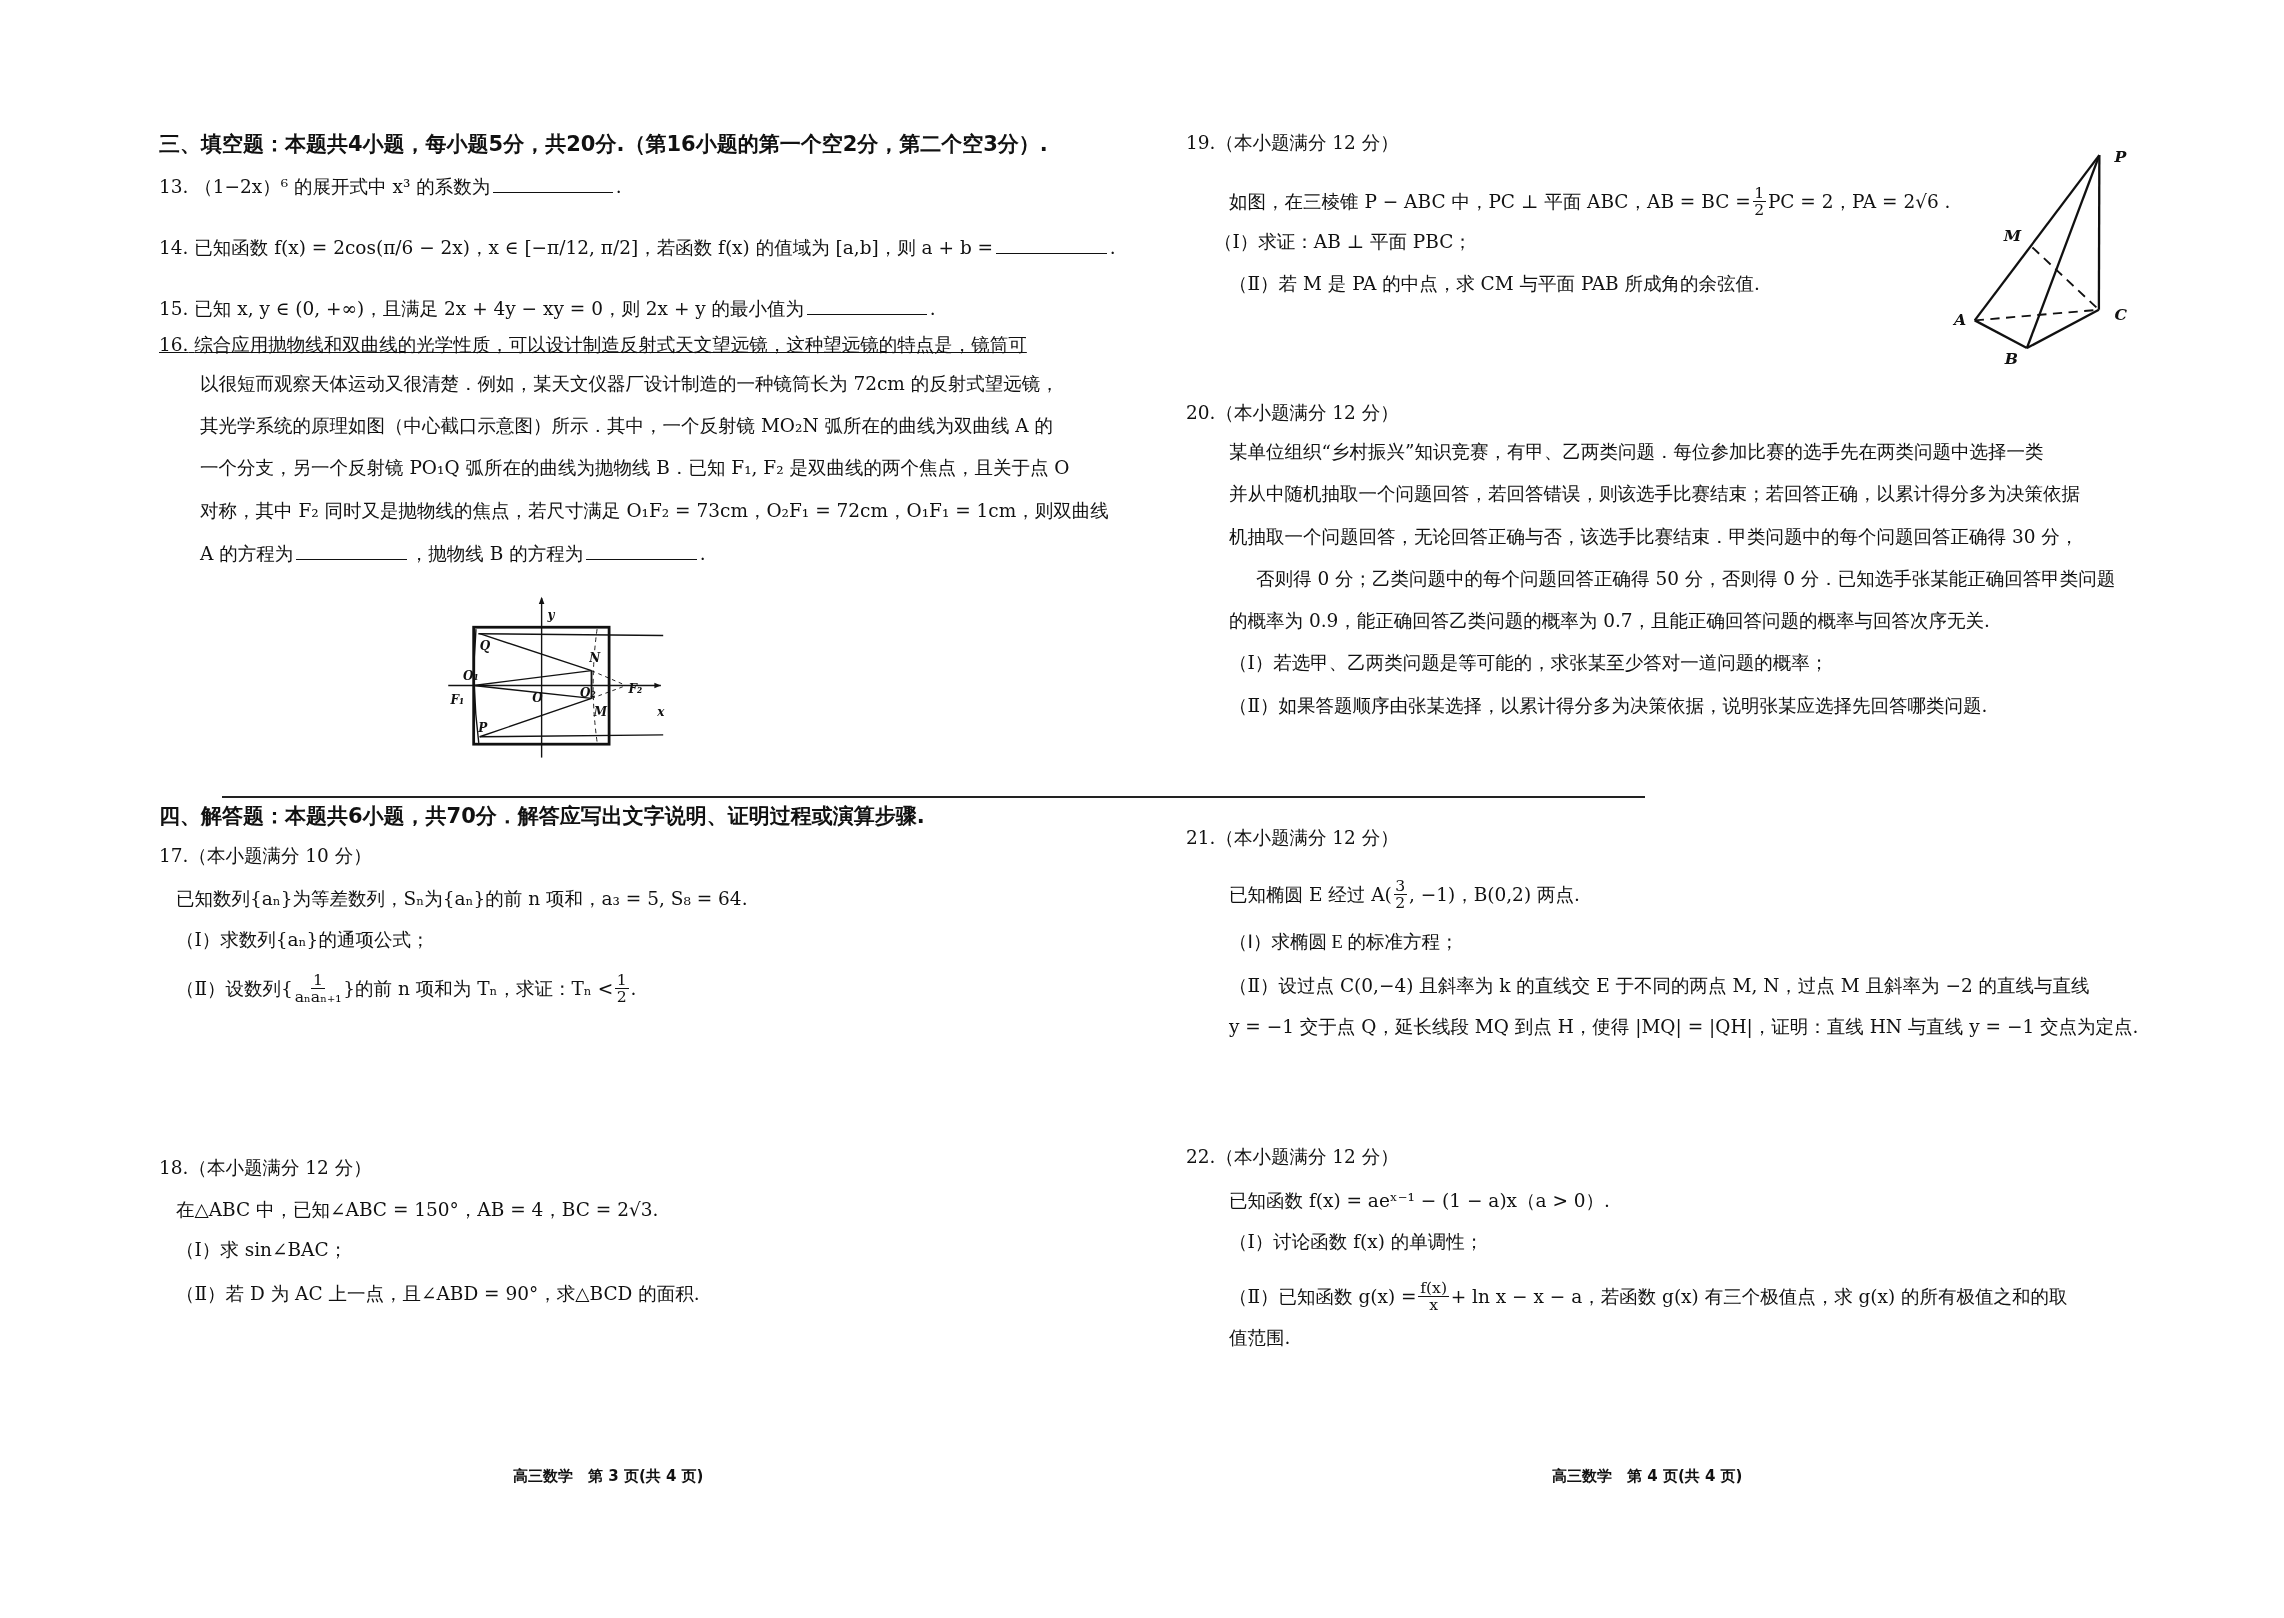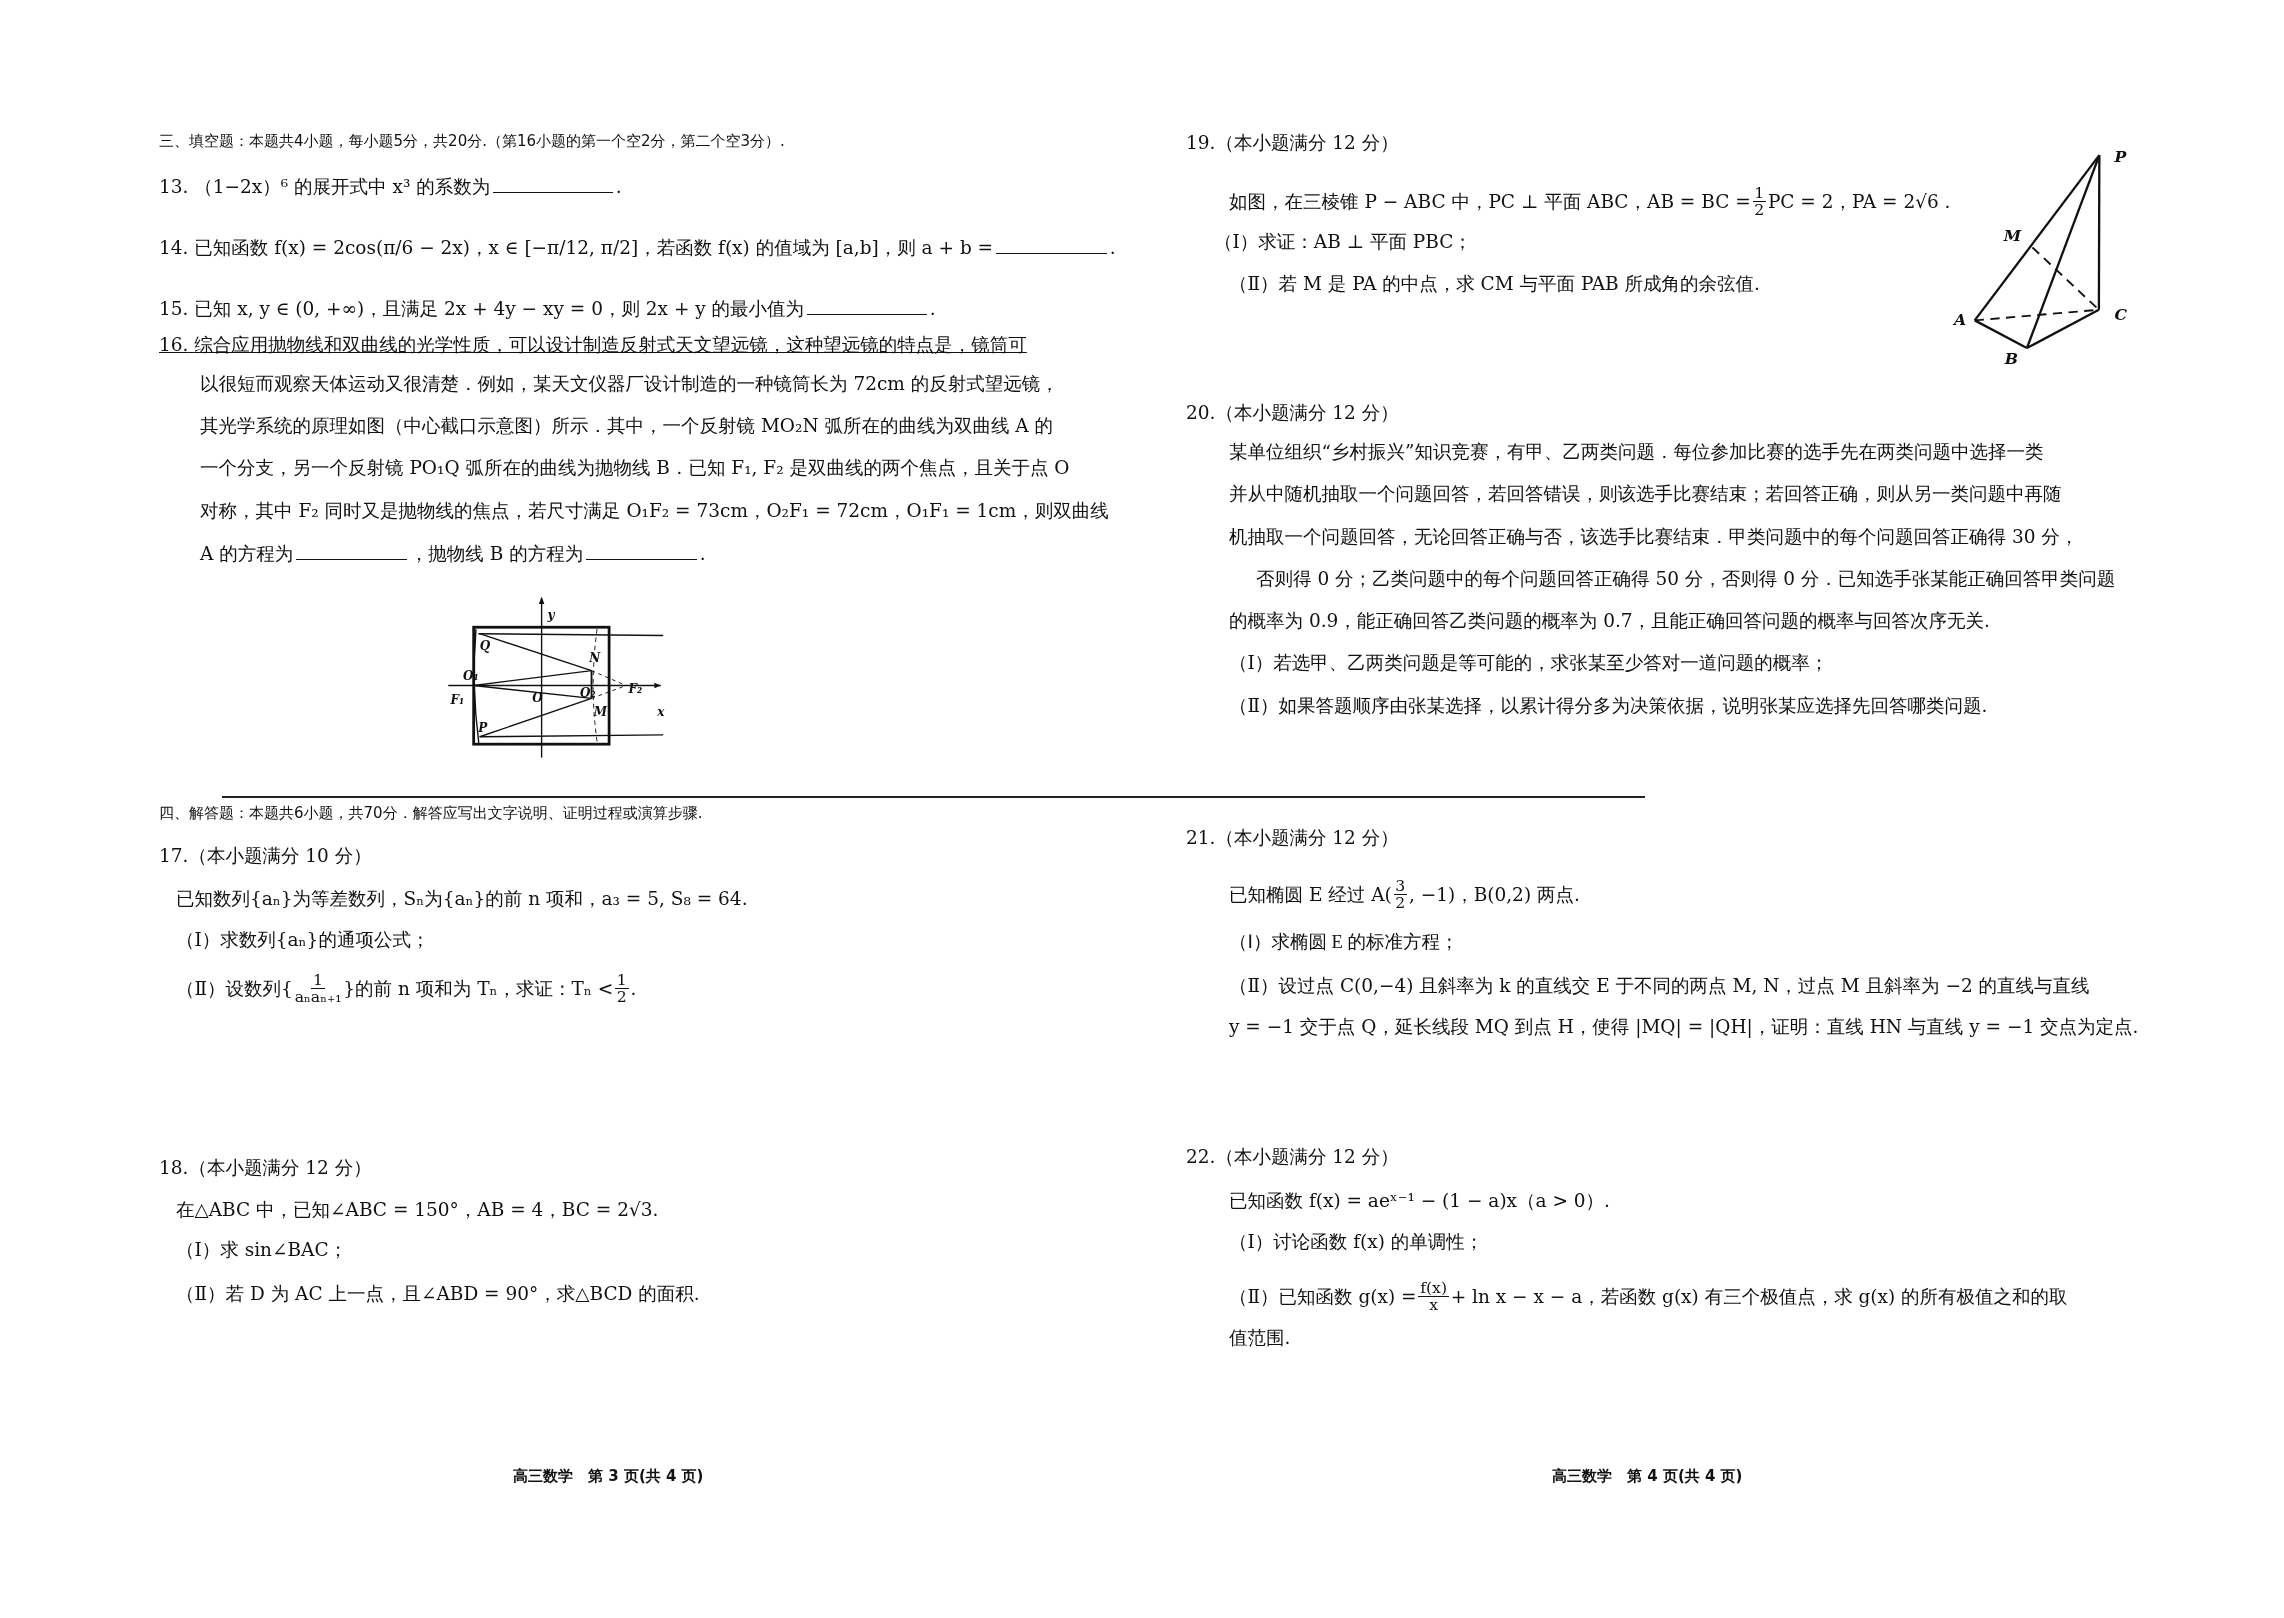--- a/index.html
+++ b/index.html
@@ -1,20 +1,20 @@
 <!DOCTYPE html>
 <html style="font-size:7.4px"><head>
 <meta charset="utf-8">
 <style>
   html, body { margin:0; padding:0; background:#ffffff; }
   body { width:2284px; height:1619px; position:relative; overflow:hidden;
          font-family:"DejaVu Serif", "Liberation Serif", serif; color:#111; }
   .abs { position:absolute; }
   .txt { font-size:18.5px; line-height:1.2; white-space:nowrap; }
-  .bold { font-weight:normal; font-family:"DejaVu Sans", "Liberation Sans", sans-serif; font-size:15px; }
+  .bold { font-weight:bold; font-family:"DejaVu Sans", "Liberation Sans", sans-serif; font-size:21px; }
   .blank { display:inline-block; border-bottom:1.4px solid #111; height:15px; vertical-align:baseline; margin:0 2.8px; }
   .w260 { width:120px; } .w240 { width:111px; }
   .frac { display:inline-flex; flex-direction:column; align-items:center; vertical-align:middle; font-size:15.7px; line-height:1.05; margin:0 1.8px; }
   .frac .num { border-bottom:0.9px solid #111; padding:0 1.8px; }
   .hr { position:absolute; height:1.8px; background:#222; }
   svg { position:absolute; overflow:visible; }
   .footer { font-size:15px; font-weight:bold; font-family:"DejaVu Sans", "Liberation Sans", sans-serif; }
 </style>
 </head>
 <body>
@@ -144,21 +144,21 @@
     <text x="378" y="50">P</text>
     <text x="138" y="220">M</text>
     <text x="30" y="402">A</text>
     <text x="140" y="488">B</text>
     <text x="378" y="392">C</text>
   </g>
 </svg>
 
 <div class="abs txt" style="left:1186px; top:402px;">20.（本小题满分 12 分）</div>
 <div class="abs txt" style="left:1229px; top:441px;">某单位组织“乡村振兴”知识竞赛，有甲、乙两类问题．每位参加比赛的选手先在两类问题中选择一类</div>
-<div class="abs txt" style="left:1229px; top:483px;">并从中随机抽取一个问题回答，若回答错误，则该选手比赛结束；若回答正确，则从另一类问题中再随</div>
+<div class="abs txt" style="left:1229px; top:483px;">并从中随机抽取一个问题回答，若回答错误，则该选手比赛结束；若回答正确，以累计得分多为决策依据</div>
 <div class="abs txt" style="left:1229px; top:526px;">机抽取一个问题回答，无论回答正确与否，该选手比赛结束．甲类问题中的每个问题回答正确得 30 分，</div>
 <div class="abs txt" style="left:1256px; top:568px;">否则得 0 分；乙类问题中的每个问题回答正确得 50 分，否则得 0 分．已知选手张某能正确回答甲类问题</div>
 <div class="abs txt" style="left:1229px; top:610px;">的概率为 0.9，能正确回答乙类问题的概率为 0.7，且能正确回答问题的概率与回答次序无关.</div>
 <div class="abs txt" style="left:1229px; top:652px;">（Ⅰ）若选甲、乙两类问题是等可能的，求张某至少答对一道问题的概率；</div>
 <div class="abs txt" style="left:1229px; top:695px;">（Ⅱ）如果答题顺序由张某选择，以累计得分多为决策依据，说明张某应选择先回答哪类问题.</div>
 
 <div class="abs txt" style="left:1186px; top:827px;">21.（本小题满分 12 分）</div>
 <div class="abs txt" style="left:1229px; top:878px; display:flex; align-items:center;">
   <span>已知椭圆 E 经过 A(</span>
   <span class="frac">

